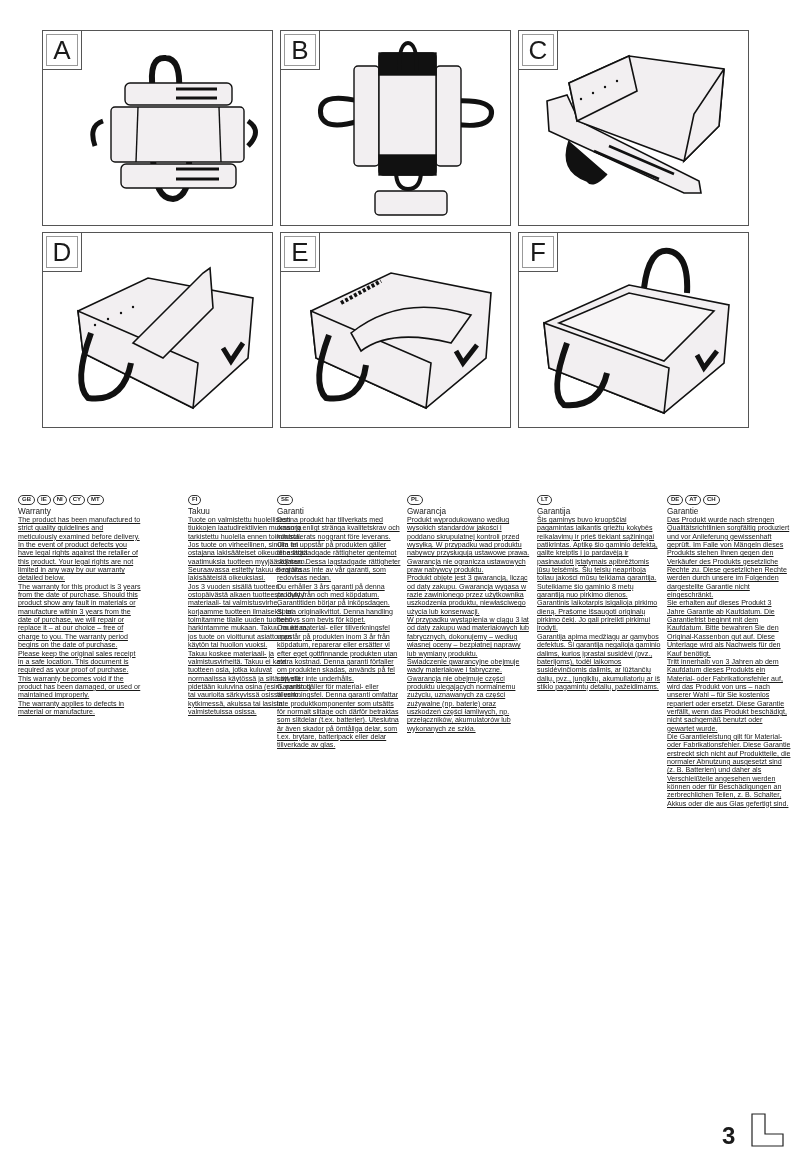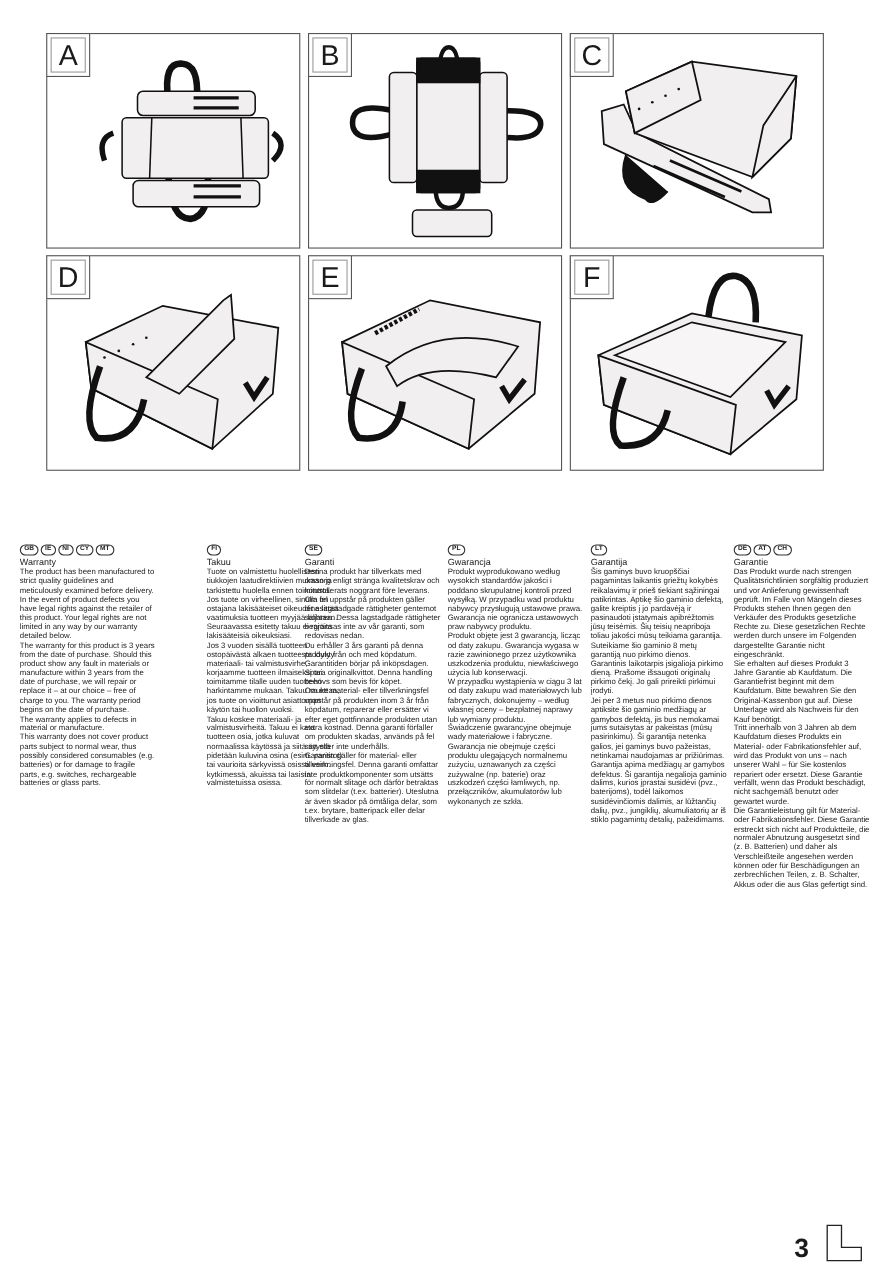--- a/index.html
+++ b/index.html
@@ -5,21 +5,21 @@
   html, body { margin:0; padding:0; background:#fff; }
   body { width:802px; height:1165px; position:relative; overflow:hidden; font-family:"Liberation Sans", sans-serif; color:#1a1a1a; }
   .panel { position:absolute; width:231px; height:196px; border:1px solid #555; box-sizing:border-box; background:#fff; }
   .panel .lbl { position:absolute; left:-1px; top:-1px; width:40px; height:40px; border:1px solid #555; background:#fff; box-sizing:border-box; font-size:26px; line-height:38px; text-align:center; }
   .panel .lbl::after { content:""; position:absolute; left:3px; top:3px; right:3px; bottom:3px; border:1px solid #999; }
   .panel svg { position:absolute; left:0; top:0; }
   .col { position:absolute; top:495px; width:124px; font-size:7.1px; line-height:8.35px; }
   .badges { display:flex; gap:2px; margin-bottom:2px; }
   .badge { display:inline-block; border:0.8px solid #333; border-radius:6px; padding:0 3px; font-size:6px; line-height:7.5px; font-weight:bold; }
   .col h3 { margin:0; font-size:8.2px; line-height:9.5px; font-weight:normal; }
-  .col p { margin:0; }
+  .col p { margin:0;text-decoration:underline; }
   .pagenum { position:absolute; left:722px; top:1122px; font-size:24px; font-weight:bold; }
   .pageshape { position:absolute; left:746px; top:1112px; }
 </style>
 </head>
 <body>
 
 <div class="panel" style="left:42px;top:30px;">
   <div class="lbl">A</div>
   <svg width="231" height="196">
     <g stroke="#111" stroke-width="1.4" fill="#f2eff1">
@@ -132,22 +132,22 @@
   <div class="badges">
     <span class="badge">GB</span>
     <span class="badge">IE</span>
     <span class="badge">NI</span>
     <span class="badge">CY</span>
     <span class="badge">MT</span>
   </div>
   <h3>Warranty</h3>
   <p>The product has been manufactured to strict quality guidelines and meticulously examined before delivery. In the event of product defects you have legal rights against the retailer of this product. Your legal rights are not limited in any way by our warranty detailed below.</p>
   <p>The warranty for this product is 3 years from the date of purchase. Should this product show any fault in materials or manufacture within 3 years from the date of purchase, we will repair or replace it – at our choice – free of charge to you. The warranty period begins on the date of purchase.</p>
+  <p>Please keep the original sales receipt in a safe location. This document is required as your proof of purchase. This warranty becomes void if the product has been damaged, or used or maintained improperly.</p>
   <p>The warranty applies to defects in material or manufacture.</p>
-  <p>This warranty does not cover product parts subject to normal wear, thus possibly considered consumables (e.g. batteries) or for damage to fragile parts, e.g. switches, rechargeable batteries or glass parts.</p>
 </div>
 
 <div class="col" style="left:147px;margin-left:41px;">
   <div class="badges">
     <span class="badge">FI</span>
   </div>
   <h3>Takuu</h3>
   <p>Tuote on valmistettu huolellisesti tiukkojen laatudirektiivien mukaan ja tarkistettu huolella ennen toimitusta. Jos tuote on virheellinen, sinulla on ostajana lakisääteiset oikeudet esittää vaatimuksia tuotteen myyjää kohtaan. Seuraavassa esitetty takuu ei rajoita lakisääteisiä oikeuksiasi.</p>
   <p>Jos 3 vuoden sisällä tuotteen ostopäivästä alkaen tuotteesta löytyy materiaali- tai valmistusvirhe, korjaamme tuotteen ilmaiseksi tai toimitamme tilalle uuden tuotteen harkintamme mukaan. Takuu raukeaa, jos tuote on vioittunut asiattoman käytön tai huollon vuoksi.</p>
   <p>Takuu koskee materiaali- ja valmistusvirheitä. Takuu ei kata tuotteen osia, jotka kuluvat normaalissa käytössä ja siitä syystä pidetään kuluvina osina (esim. paristot) tai vaurioita särkyvissä osissa esim. kytkimessä, akuissa tai lasista valmistetuissa osissa.</p>
@@ -175,21 +175,20 @@
   <p>Świadczenie gwarancyjne obejmuje wady materiałowe i fabryczne. Gwarancja nie obejmuje części produktu ulegających normalnemu zużyciu, uznawanych za części zużywalne (np. baterie) oraz uszkodzeń części łamliwych, np. przełączników, akumulatorów lub wykonanych ze szkła.</p>
 </div>
 
 <div class="col" style="left:537px;">
   <div class="badges">
     <span class="badge">LT</span>
   </div>
   <h3>Garantija</h3>
   <p>Šis gaminys buvo kruopščiai pagamintas laikantis griežtų kokybės reikalavimų ir prieš tiekiant sąžiningai patikrintas. Aptikę šio gaminio defektą, galite kreiptis į jo pardavėją ir pasinaudoti įstatymais apibrėžtomis jūsų teisėmis. Šių teisių neapriboja toliau jakości mūsų teikiama garantija.</p>
   <p>Suteikiame šio gaminio 8 metų garantiją nuo pirkimo dienos. Garantinis laikotarpis įsigalioja pirkimo dieną. Prašome išsaugoti originalų pirkimo čekį. Jo gali prireikti pirkimui įrodyti.</p>
-  <p>Jei per 3 metus nuo pirkimo dienos aptiksite šio gaminio medžiagų ar gamybos defektą, jis bus nemokamai jums sutaisytas ar pakeistas (mūsų pasirinkimu). Ši garantija netenka galios, jei gaminys buvo pažeistas, netinkamai naudojamas ar prižiūrimas.</p>
   <p>Garantija apima medžiagų ar gamybos defektus. Ši garantija negalioja gaminio dalims, kurios įprastai susidėvi (pvz., baterijoms), todėl laikomos susidėvinčiomis dalimis, ar lūžtančių dalių, pvz., jungiklių, akumuliatorių ar iš stiklo pagamintų detalių, pažeidimams.</p>
 </div>
 
 <div class="col" style="left:667px;">
   <div class="badges">
     <span class="badge">DE</span>
     <span class="badge">AT</span>
     <span class="badge">CH</span>
   </div>
   <h3>Garantie</h3>

